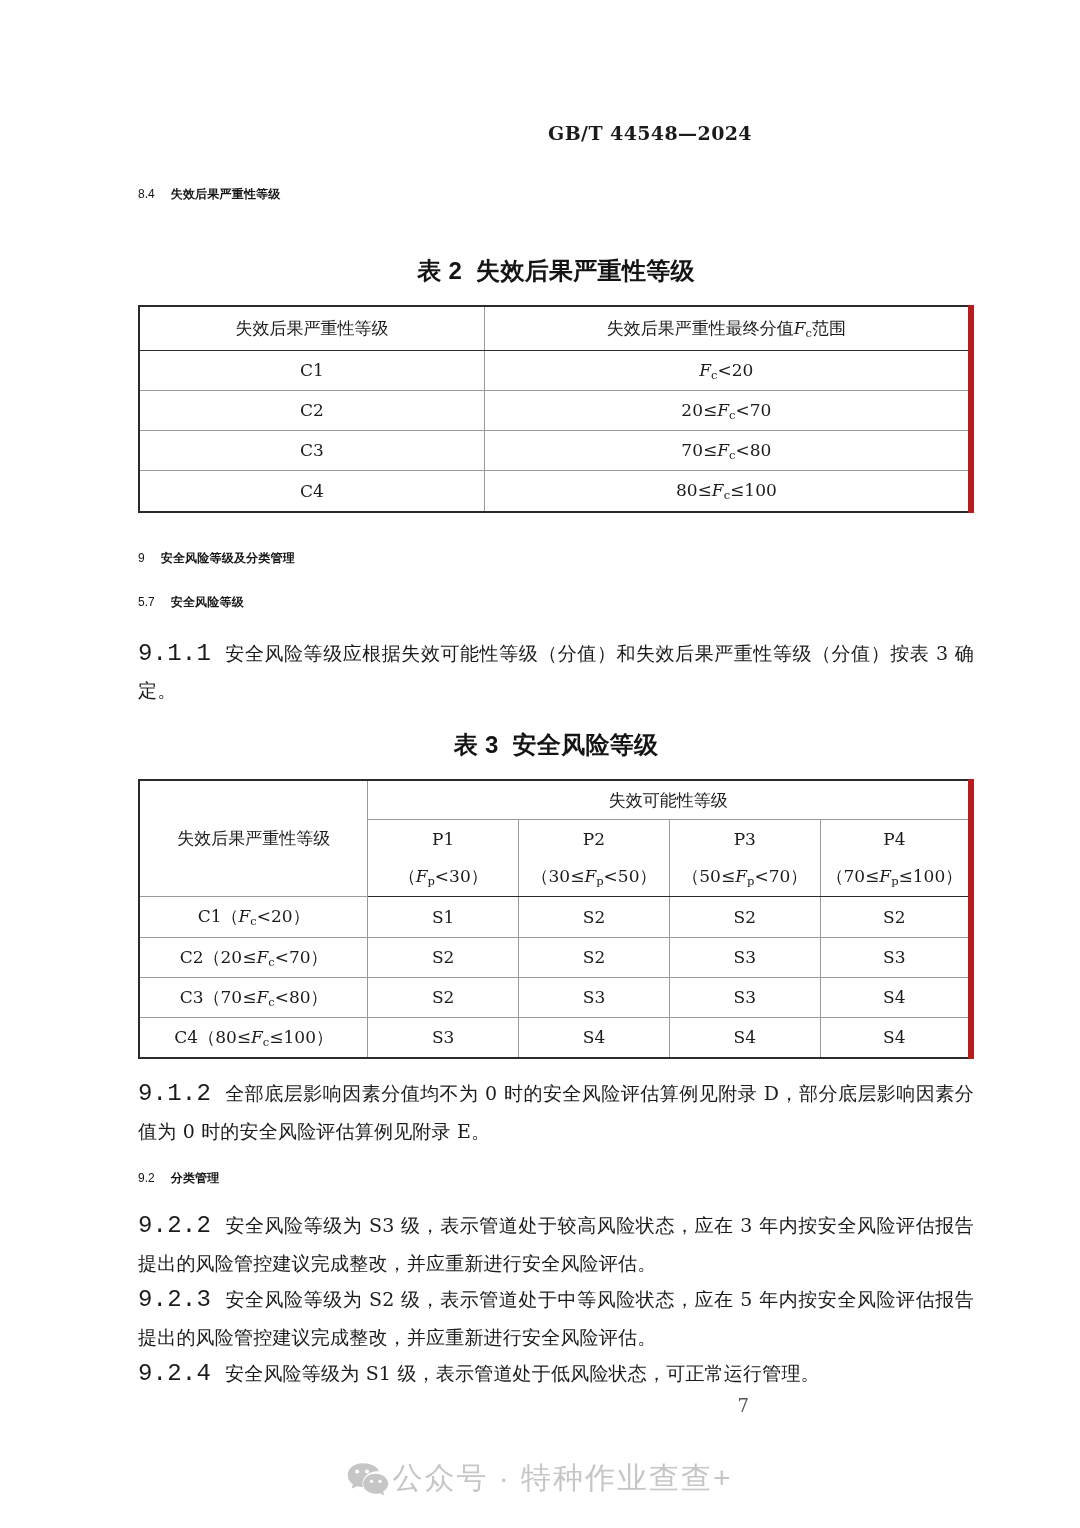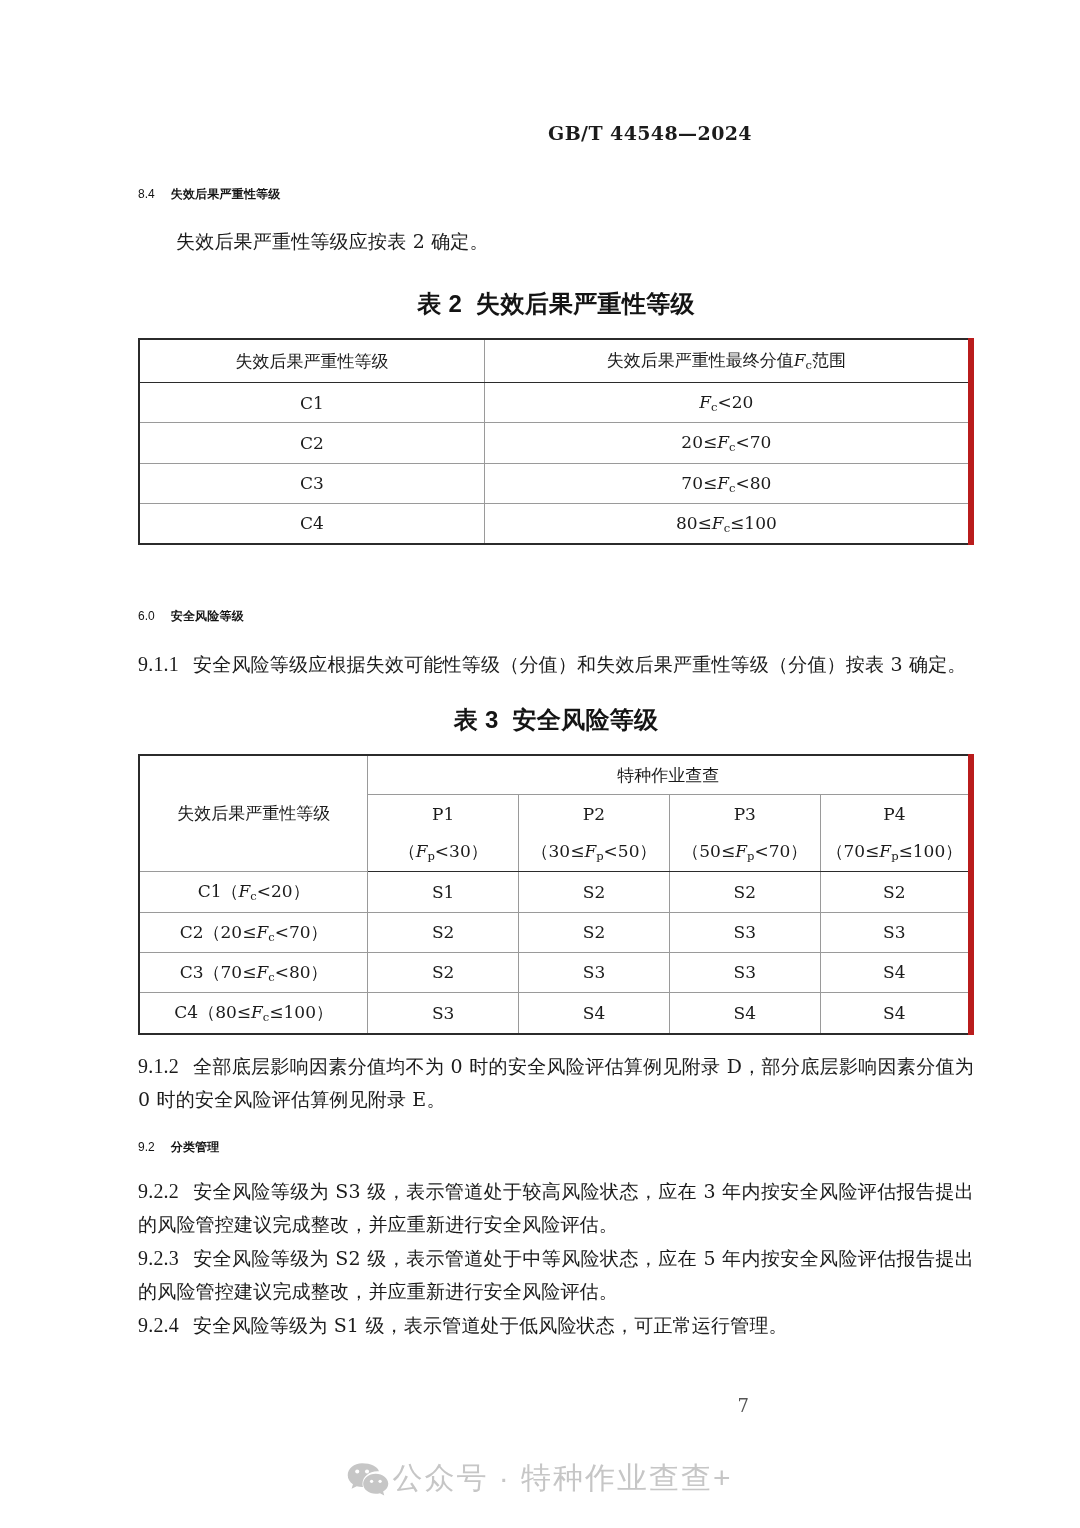--- a/index.html
+++ b/index.html
@@ -60,22 +60,22 @@
   .para {
     font-size: 19px;
     line-height: 1.72;
     margin: 0;
     text-align: justify;
     letter-spacing: 0.2px;
     color: #1b1b1b;
   }
   .para.indent { text-indent: 2em; }
   .para .lead {
-    font-family: Liberation Serif, serif;
-    font-size: 20px;
+    font-family: Liberation Mono, monospace;
+    font-size: 24px;
     margin-right: 14px;
   }
   .sp-14 { height: 14px; }
   .sp-18 { height: 18px; }
   .sp-22 { height: 22px; }
   .sp-26 { height: 26px; }
   .sp-30 { height: 30px; }
   .sp-36 { height: 36px; }
 
   
@@ -165,21 +165,20 @@
 <div class="page">
 
   <div class="doc-header">GB/T 44548—2024</div>
 
   <div class="content">
 
     <div class="h-clause h-l1">
       <span class="num">8.4</span><span>失效后果严重性等级</span>
     </div>
     <div class="sp-22"></div>
-    <p class="para indent">失效后果严重性等级应按表 2 确定。</p>
 
     <div class="sp-30"></div>
 
     <div class="tbl-caption">
       <span>表 2</span><span class="cap-gap"></span><span>失效后果严重性等级</span>
     </div>
     <div class="sp-18"></div>
 
     <table class="std t2">
       <colgroup>
@@ -205,24 +204,27 @@
         </tr>
         <tr>
           <td class="lft">C4</td>
           <td class="rgt"><span>80≤</span><i class="v">F</i><sub class="s">c</sub><span>≤100</span></td>
         </tr>
       </tbody>
     </table>
 
     <div class="sp-36"></div>
 
+    <div class="h-clause">
+      <span class="num">9</span><span>安全风险等级及分类管理</span>
+    </div>
     <div class="sp-26"></div>
 
     <div class="h-clause">
-      <span class="num">6.0</span><span>安全风险等级</span>
+      <span class="num">5.7</span><span>安全风险等级</span>
     </div>
     <div class="sp-22"></div>
 
     <p class="para"><span class="lead">9.1.1</span><span>安全风险等级应根据失效可能性等级（分值）和失效后果严重性等级（分值）按表 3 确定。</span></p>
 
     <div class="sp-22"></div>
 
     <div class="tbl-caption">
       <span>表 3</span><span class="cap-gap"></span><span>安全风险等级</span>
     </div>
@@ -232,21 +234,21 @@
       <colgroup>
           <col class="k">
           <col class="p">
           <col class="p">
           <col class="p">
           <col class="p">
         </colgroup>
       <tbody>
         <tr>
           <td class="lft rowhead" rowspan="2">失效后果严重性等级</td>
-          <td class="grp rgt" colspan="4">特种作业查查</td>
+          <td class="grp rgt" colspan="4">失效可能性等级</td>
         </tr>
         <tr class="thead-row">
           <td class="plv"><span class="plabel">P1</span><span>（</span><i class="v">F</i><sub class="s">p</sub><span>&lt;30）</span></td>
           <td class="plv"><span class="plabel">P2</span><span>（30≤</span><i class="v">F</i><sub class="s">p</sub><span>&lt;50）</span></td>
           <td class="plv"><span class="plabel">P3</span><span>（50≤</span><i class="v">F</i><sub class="s">p</sub><span>&lt;70）</span></td>
           <td class="plv rgt"><span class="plabel">P4</span><span>（70≤</span><i class="v">F</i><sub class="s">p</sub><span>≤100）</span></td>
         </tr>
 
         <tr>
           <td class="lft"><span>C1</span><span>（</span><i class="v">F</i><sub class="s">c</sub><span>&lt;20）</span></td>

